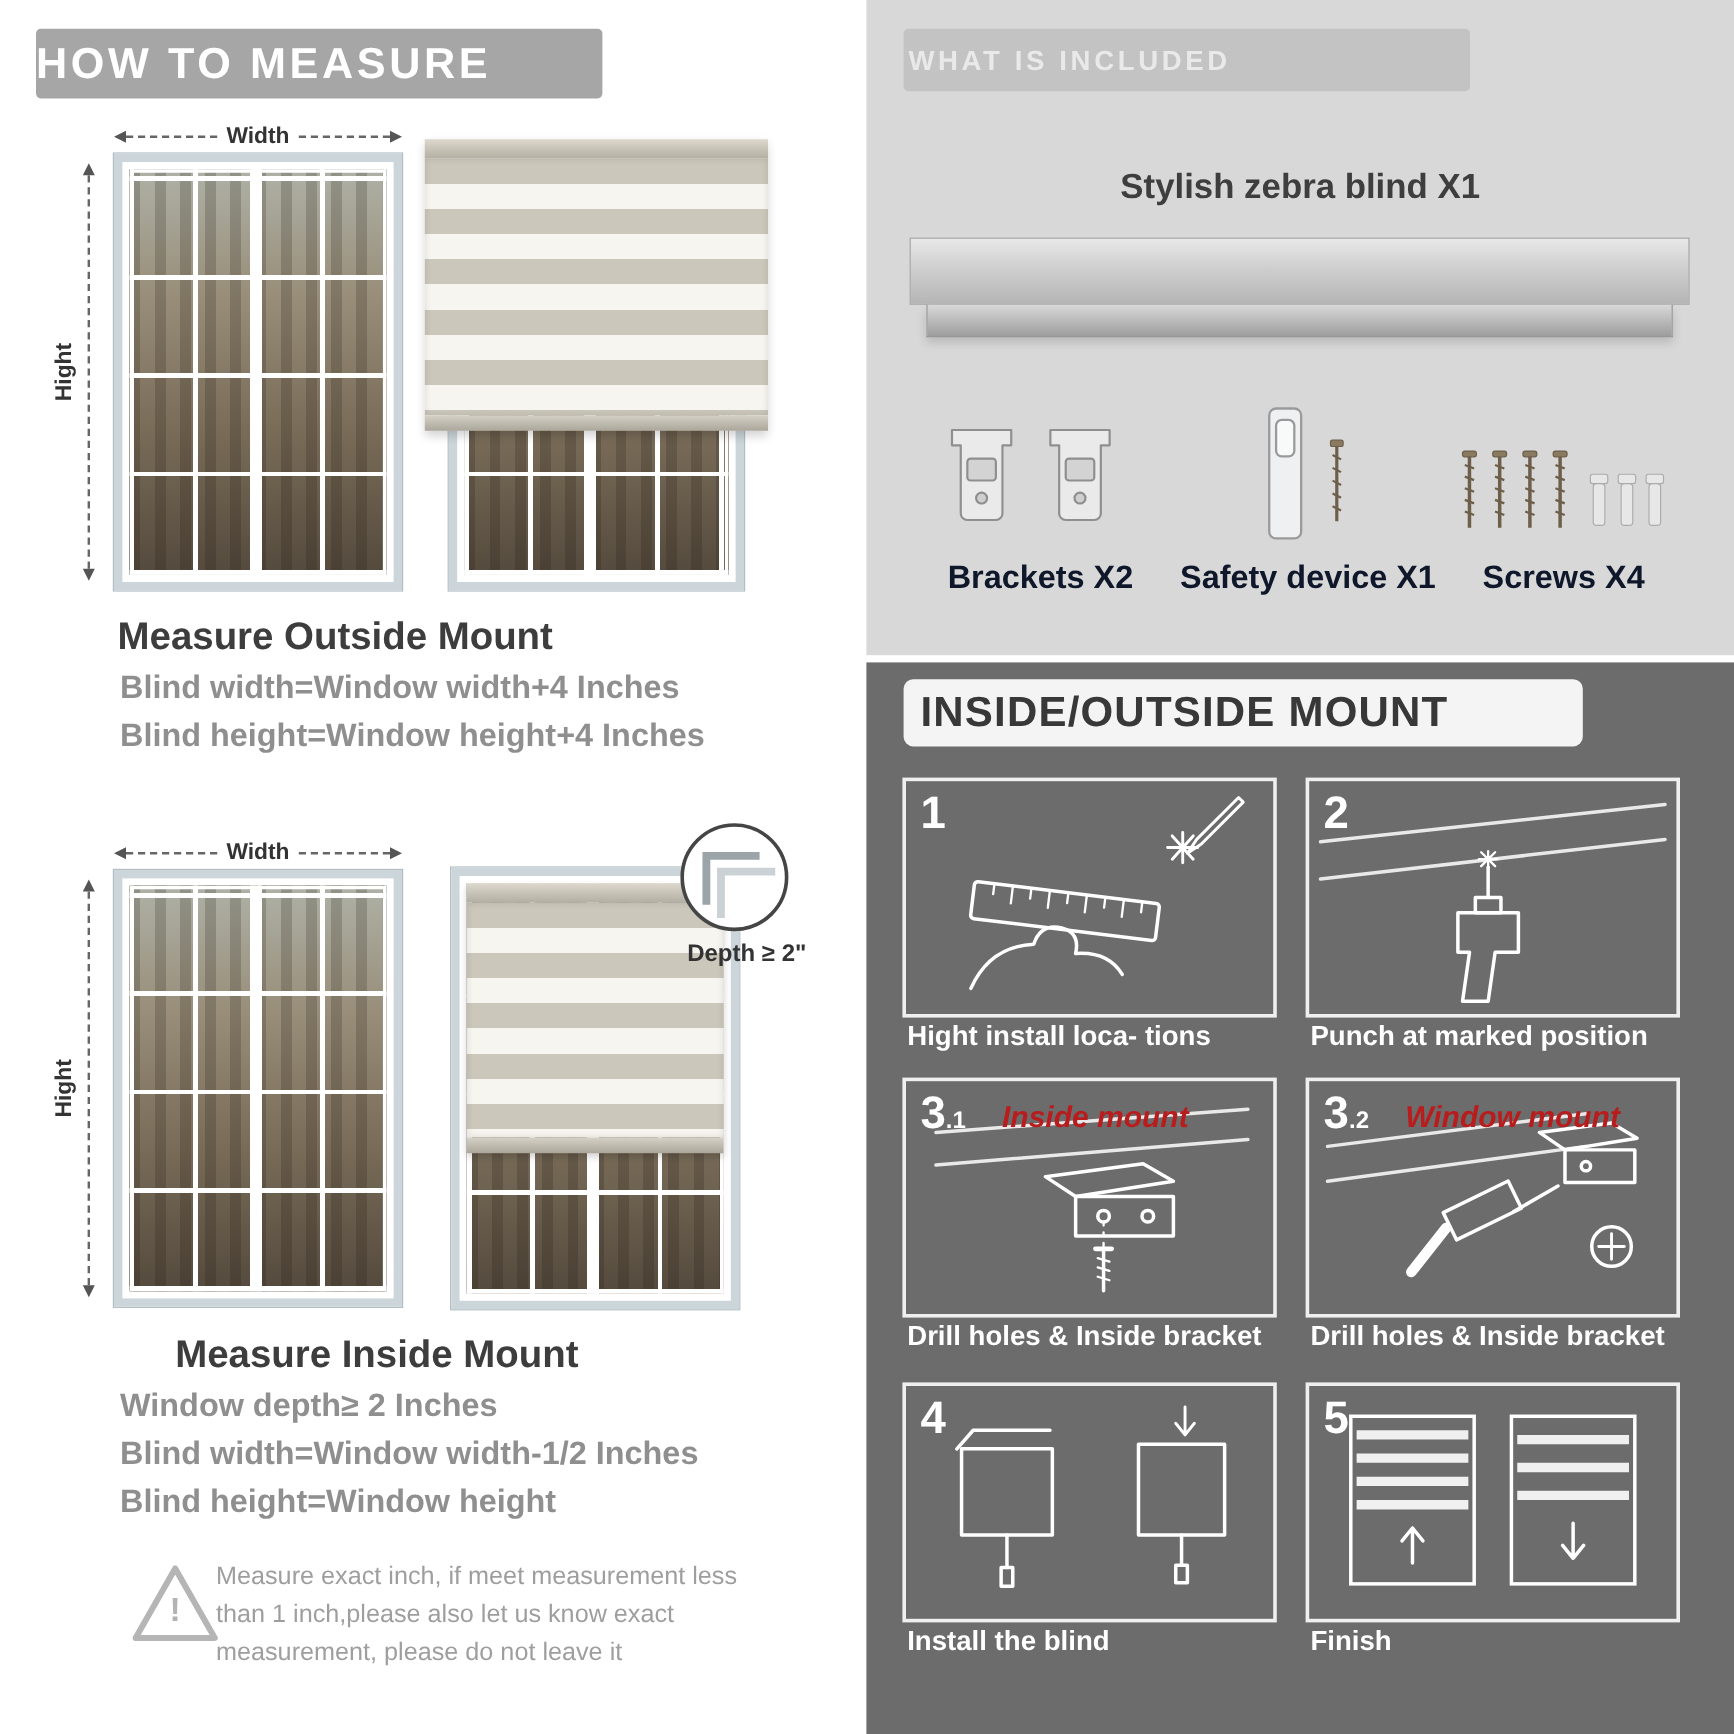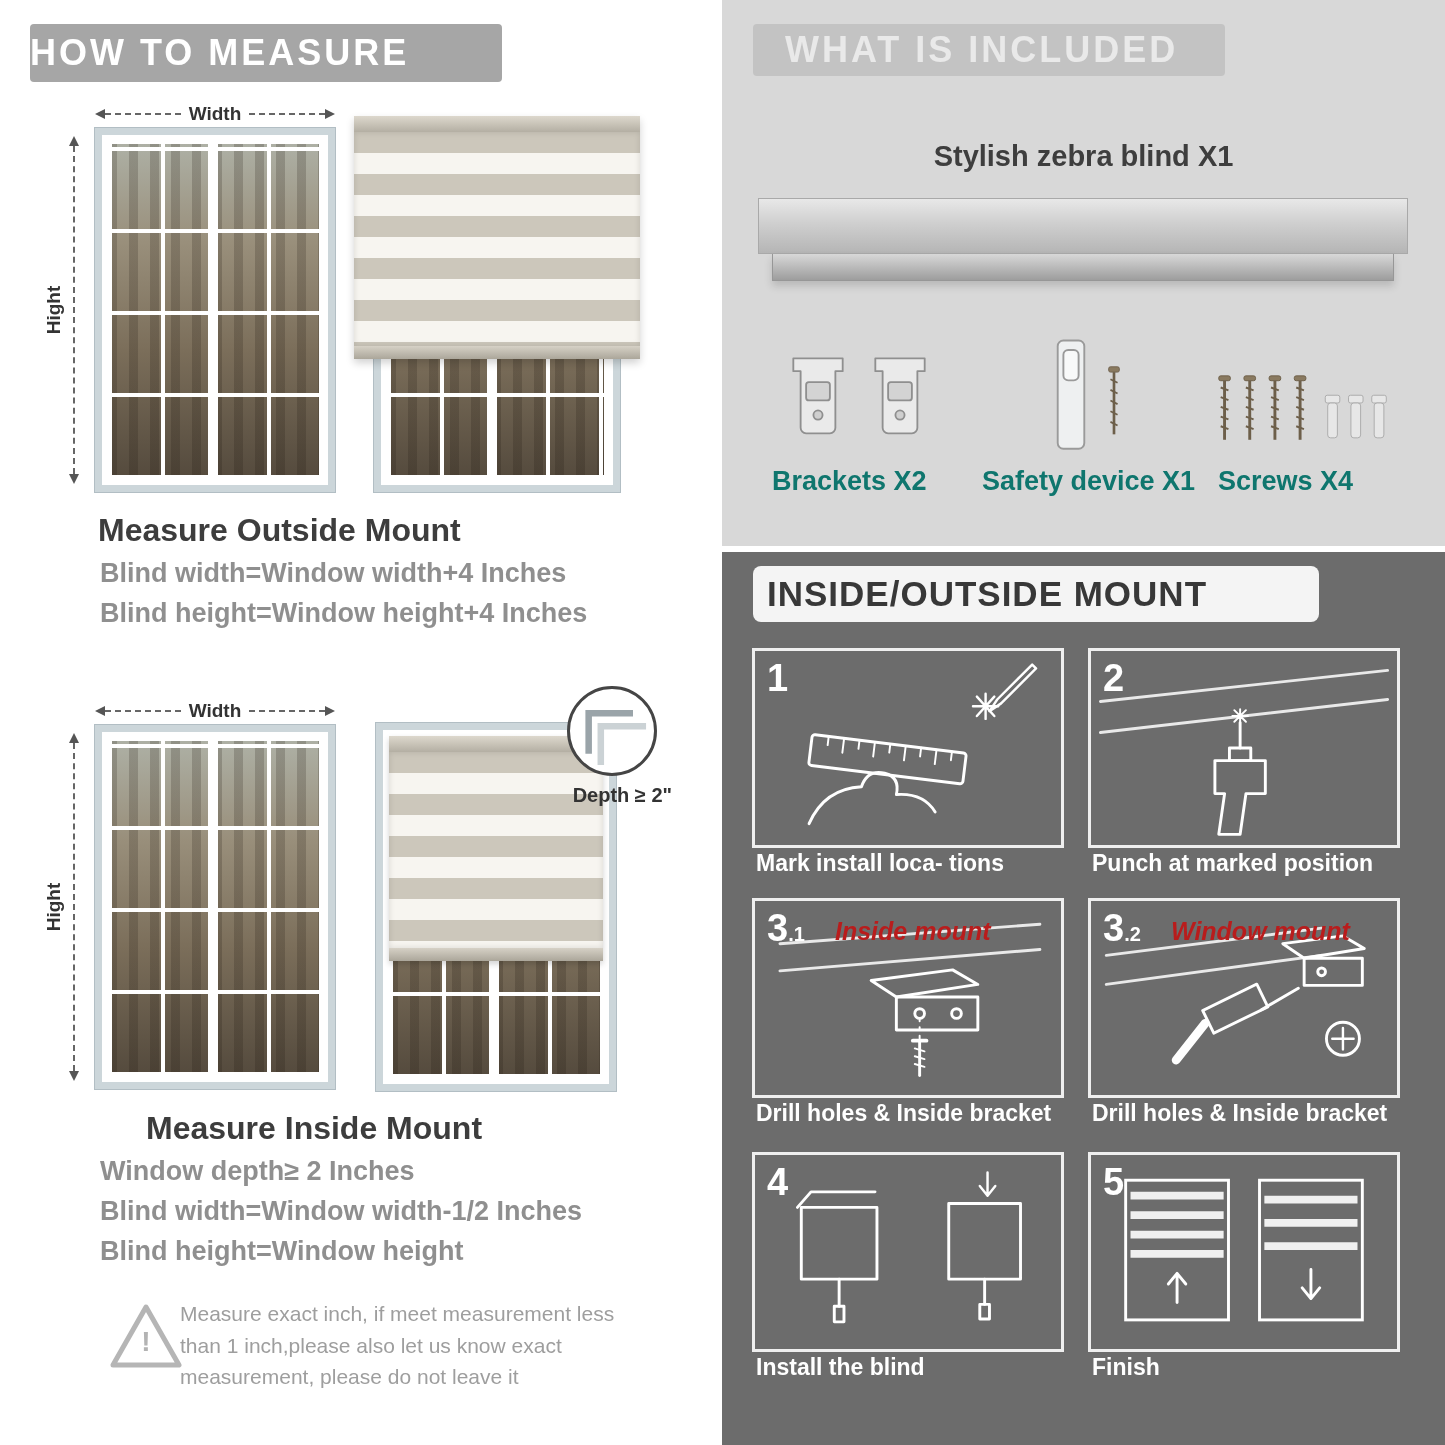--- a/index.html
+++ b/index.html
@@ -10,22 +10,22 @@
   
   .hdr-left {
     position:absolute; left:30px; top:24px; width:472px; height:58px;
     background:#a6a6a6; border-radius:4px; color:#ffffff;
     font-size:36px; font-weight:bold; letter-spacing:3px;
     display:flex; align-items:center; 
   }
   .hdr-included {
     position:absolute; left:753px; top:24px; width:472px; height:52px;
     background:#c3c3c3; border-radius:4px; color:#e9e9e9;
-    font-size:36px; font-weight:bold; letter-spacing:3px;
-    display:flex; align-items:center; padding-left:32px;
+    font-size:23px; font-weight:bold; letter-spacing:3px;
+    display:flex; align-items:center; padding-left:4px;
   }
   .hdr-mount {
     position:absolute; left:753px; top:566px; width:566px; height:56px;
     background:#f4f4f4; border-radius:8px; color:#383838;
     font-size:35px; font-weight:bold; letter-spacing:1px;
     display:flex; align-items:center; padding-left:14px;
   }
 
   
   .bg-included { position:absolute; left:722px; top:0; width:723px; height:546px; background:#d8d8d8; }
@@ -89,21 +89,21 @@
 
   
   .product-label { position:absolute; left:722px; top:140px; width:723px; text-align:center;
                    font-size:29px; font-weight:bold; color:#3e3e3e; }
   .headrail-top { position:absolute; left:758px; top:198px; width:650px; height:56px;
                   background:linear-gradient(180deg,#e8e8e8 0%,#cfcfcf 45%,#b5b5b5 100%);
                   border:1px solid #a9a9a9; }
   .headrail-bottom { position:absolute; left:772px; top:254px; width:622px; height:27px;
                   background:linear-gradient(180deg,#d8d8d8,#9d9d9d);
                   border:1px solid #979797; border-top:none; box-shadow:0 5px 8px rgba(0,0,0,.15); }
-  .item-label { position:absolute; top:466px; font-size:27px; font-weight:bold; color:#0f766e; text-align:left; }
+  .item-label { position:absolute; top:466px; font-size:27px; font-weight:bold; color:#0f172a; text-align:center; }
 
   
   .panel { position:absolute; width:312px; height:200px; border:3px solid #efefef; }
   .panel .art { position:absolute; inset:0; width:100%; height:100%; }
   .num { position:absolute; top:8px; left:12px; color:#ffffff; font-size:38px; font-weight:bold; line-height:1; z-index:2; }
   .num .sub { font-size:20px; }
   .step-label { position:absolute; top:16px; left:80px; color:#b91c1c; font-size:25px; font-weight:bold; z-index:2; white-space:nowrap;font-style:italic; }
   .cap { position:absolute; width:336px; color:#ffffff; font-weight:bold; font-size:23px; white-space:nowrap; }
 </style>
 </head>
@@ -295,21 +295,21 @@
         <g transform="rotate(7 130 110)">
           <rect x="55" y="95" width="160" height="32" rx="3"></rect>
           <path d="M72 95v9 M88 95v15 M104 95v9 M120 95v15 M136 95v9 M152 95v15 M168 95v9 M184 95v15 M200 95v9" stroke-width="2"></path>
         </g>
         <path d="M236 44v26 M223 57h26 M227 47l18 20 M245 47l-18 20" stroke-width="2.5"></path>
         <path d="M284 14 L248 50 l-8 12 12 -8 36 -36 z" stroke-width="2.5"></path>
         <path d="M54 178 q16 -36 54 -38 q6 -18 24 -14 q16 4 12 22 q28 -2 40 18"></path>
       </g>
     </svg>
   </div>
-  <div class="cap" style="left:756px; top:850px;">Mark install loca- tions</div>
+  <div class="cap" style="left:756px; top:850px;">Hight install loca- tions</div>
 
   <div class="panel" style="left:1088px; top:648px;">
     <div class="num">2</div>
     <svg class="art" viewBox="0 0 312 200">
       <g stroke="#fff" stroke-width="3" fill="none" stroke-linecap="round" stroke-linejoin="round">
         <path d="M8 52 L304 20" opacity=".85"></path>
         <path d="M8 84 L304 50" opacity=".85"></path>
         <path d="M152 60v14 M144 67h16 M146 61l12 12 M158 61l-12 12" stroke-width="2"></path>
         <line x1="152" y1="74" x2="152" y2="100"></line>
         <rect x="141" y="100" width="22" height="13"></rect>

